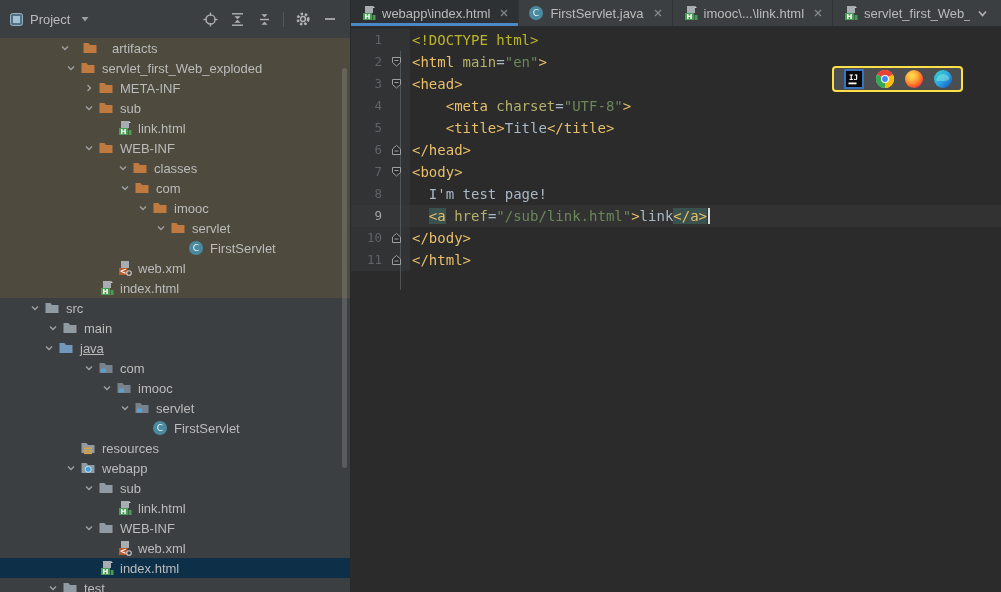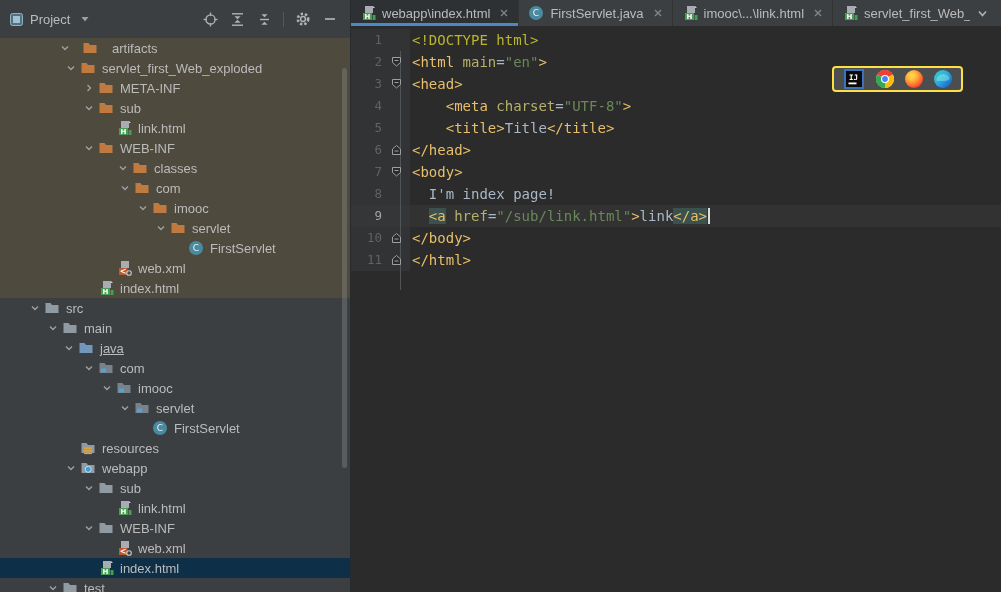--- a/index.html
+++ b/index.html
@@ -319,21 +319,21 @@
               <polyline points="3,4.5 6,7.5 9,4.5" fill="none" stroke="#9da0a3" stroke-width="1.4"></polyline>
             </svg>
           </span>
           <span class="tw-icon">
             <svg width="16" height="16" viewBox="0 0 16 16">
               <path d="M1.5 3 h5 l1.5 2 h6.5 v8 h-13 z" fill="#8f9aa3"></path>
             </svg>
           </span>
           <span>main</span>
         </div>
-        <div class="tree-row" style="padding-left: 60px; text-decoration: underline;">
+        <div class="tree-row" style="padding-left: 40px; text-decoration: underline;">
           <span class="tw-chevron">
             <svg width="12" height="12" viewBox="0 0 12 12">
               <polyline points="3,4.5 6,7.5 9,4.5" fill="none" stroke="#9da0a3" stroke-width="1.4"></polyline>
             </svg>
           </span>
           <span class="tw-icon">
             <svg width="16" height="16" viewBox="0 0 16 16">
               <path d="M1.5 3 h5 l1.5 2 h6.5 v8 h-13 z" fill="#7297bc"></path>
             </svg>
           </span>
@@ -593,21 +593,21 @@
           <div class="code-line"><div class="gutter"><div class="lnum">4</div><div class="fold"></div></div><div class="codepart"><span class="tk-text">    </span><span class="tk-tag">&lt;meta </span><span class="tk-attr">charset</span><span class="tk-text">=</span><span class="tk-string">"UTF-8"</span><span class="tk-tag">&gt;</span></div></div>
           <div class="code-line"><div class="gutter"><div class="lnum">5</div><div class="fold"></div></div><div class="codepart"><span class="tk-text">    </span><span class="tk-tag">&lt;title&gt;</span><span class="tk-text">Title</span><span class="tk-tag">&lt;/title&gt;</span></div></div>
           <div class="code-line"><div class="gutter"><div class="lnum">6</div><div class="fold"><svg width="9" height="10" viewBox="0 0 9 10">
                   <polygon points="4.5,0.5 8.5,4 8.5,9.5 0.5,9.5 0.5,4" fill="#2b2b2b" stroke="#9da0a3" stroke-width="1"></polygon>
                   <line x1="2.5" y1="6" x2="6.5" y2="6" stroke="#9da0a3" stroke-width="1"></line>
                 </svg></div></div><div class="codepart"><span class="tk-tag">&lt;/head&gt;</span></div></div>
           <div class="code-line"><div class="gutter"><div class="lnum">7</div><div class="fold"><svg width="9" height="10" viewBox="0 0 9 10">
                   <polygon points="0.5,0.5 8.5,0.5 8.5,5.5 4.5,9 0.5,5.5" fill="#2b2b2b" stroke="#9da0a3" stroke-width="1"></polygon>
                   <line x1="2.5" y1="3.5" x2="6.5" y2="3.5" stroke="#9da0a3" stroke-width="1"></line>
                 </svg></div></div><div class="codepart"><span class="tk-tag">&lt;body&gt;</span></div></div>
-          <div class="code-line"><div class="gutter"><div class="lnum">8</div><div class="fold"></div></div><div class="codepart"><span class="tk-text">  </span><span class="tk-text">I'm index page!</span></div></div>
+          <div class="code-line"><div class="gutter"><div class="lnum">8</div><div class="fold"></div></div><div class="codepart"><span class="tk-text">  </span><span class="tk-text">I'm test page!</span></div></div>
           <div class="code-line current"><div class="gutter"><div class="lnum">9</div><div class="fold"></div></div><div class="codepart"><span class="tk-text">  </span><span class="tk-tag tk-hl">&lt;a</span><span class="tk-text"> </span><span class="tk-attr">href</span><span class="tk-text">=</span><span class="tk-string">"/sub/link.html"</span><span class="tk-tag">&gt;</span><span class="tk-text">link</span><span class="tk-tag tk-hl">&lt;/a&gt;</span><span class="caret-bar"></span></div></div>
           <div class="code-line"><div class="gutter"><div class="lnum">10</div><div class="fold"><svg width="9" height="10" viewBox="0 0 9 10">
                   <polygon points="4.5,0.5 8.5,4 8.5,9.5 0.5,9.5 0.5,4" fill="#2b2b2b" stroke="#9da0a3" stroke-width="1"></polygon>
                   <line x1="2.5" y1="6" x2="6.5" y2="6" stroke="#9da0a3" stroke-width="1"></line>
                 </svg></div></div><div class="codepart"><span class="tk-tag">&lt;/body&gt;</span></div></div>
           <div class="code-line"><div class="gutter"><div class="lnum">11</div><div class="fold"><svg width="9" height="10" viewBox="0 0 9 10">
                   <polygon points="4.5,0.5 8.5,4 8.5,9.5 0.5,9.5 0.5,4" fill="#2b2b2b" stroke="#9da0a3" stroke-width="1"></polygon>
                   <line x1="2.5" y1="6" x2="6.5" y2="6" stroke="#9da0a3" stroke-width="1"></line>
                 </svg></div></div><div class="codepart"><span class="tk-tag">&lt;/html&gt;</span></div></div>
         </div>

